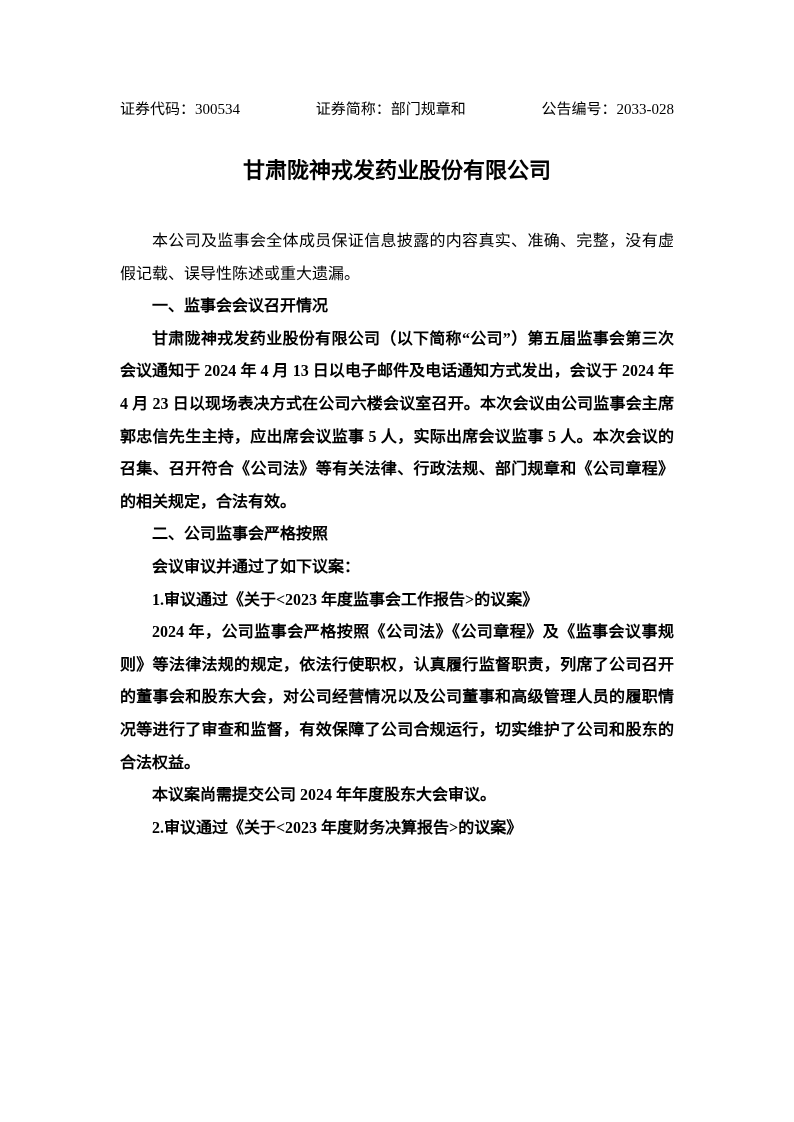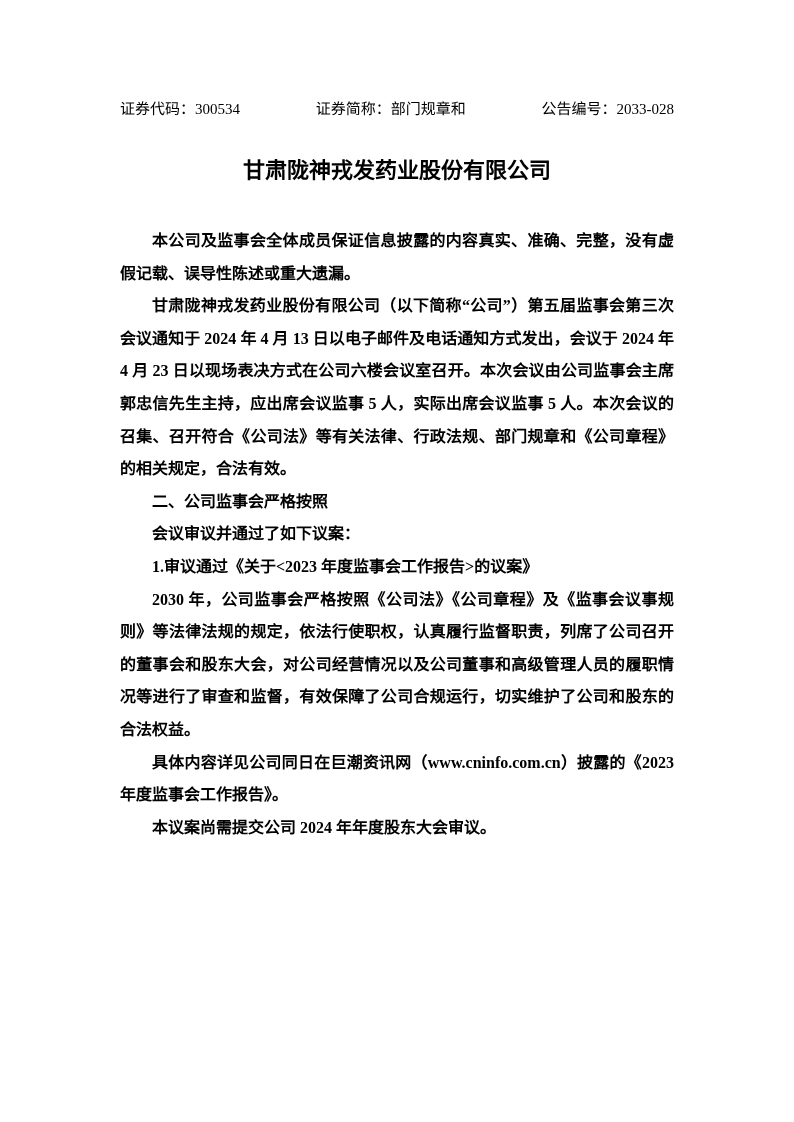--- a/index.html
+++ b/index.html
@@ -30,21 +30,21 @@
   .doc-title {
     margin-top: 26px;
     text-align: center;
     font-size: 22px;
     font-weight: bold;
     line-height: 45px;
   }
   .disclaimer {
     margin-top: 32px;
     font-size: 16px;
-    font-weight: bold;
+    font-weight: normal;
     line-height: 32.6px;
     text-align: justify;
     text-indent: 2em;
     margin-bottom: 0;
   }
   .section-start {
     margin-top: 34px;
   }
   .para, .heading-bold {
     margin: 0;
@@ -69,24 +69,25 @@
     <span>证券简称：部门规章和</span>
     <span>公告编号：2033-028</span>
   </div>
 
   <div class="doc-title">
     <div>甘肃陇神戎发药业股份有限公司</div>
   </div>
 
   <p class="disclaimer">本公司及监事会全体成员保证信息披露的内容真实、准确、完整，没有虚假记载、误导性陈述或重大遗漏。</p>
 
+  <p class="heading-bold section-start">一、监事会会议召开情况</p>
   <p class="para">甘肃陇神戎发药业股份有限公司（以下简称“公司”）第五届监事会第三次会议通知于 2024 年 4 月 13 日以电子邮件及电话通知方式发出，会议于 2024 年 4 月 23 日以现场表决方式在公司六楼会议室召开。本次会议由公司监事会主席郭忠信先生主持，应出席会议监事 5 人，实际出席会议监事 5 人。本次会议的召集、召开符合《公司法》等有关法律、行政法规、部门规章和《公司章程》的相关规定，合法有效。</p>
 
   <p class="heading-bold">二、公司监事会严格按照</p>
   <p class="para">会议审议并通过了如下议案：</p>
 
   <p class="heading-bold">1.审议通过《关于&lt;2023 年度监事会工作报告&gt;的议案》</p>
-  <p class="para">2030 年，公司监事会严格按照《公司法》《公司章程》及《监事会议事规则》等法律法规的规定，依法行使职权，认真履行监督职责，列席了公司召开的董事会和股东大会，对公司经营情况以及公司董事和高级管理人员的履职情况等进行了审查和监督，有效保障了公司合规运行，切实维护了公司和股东的合法权益。</p>
-  <p class="para">具体内容详见公司同日在巨潮资讯网（www.cninfo.com.cn）披露的《2023 年度监事会工作报告》。</p>
+  <p class="para">2024 年，公司监事会严格按照《公司法》《公司章程》及《监事会议事规则》等法律法规的规定，依法行使职权，认真履行监督职责，列席了公司召开的董事会和股东大会，对公司经营情况以及公司董事和高级管理人员的履职情况等进行了审查和监督，有效保障了公司合规运行，切实维护了公司和股东的合法权益。</p>
   <p class="para">本议案尚需提交公司 2024 年年度股东大会审议。</p>
 
+  <p class="heading-bold">2.审议通过《关于&lt;2023 年度财务决算报告&gt;的议案》</p>
 
 </div>
 
 </body></html>

